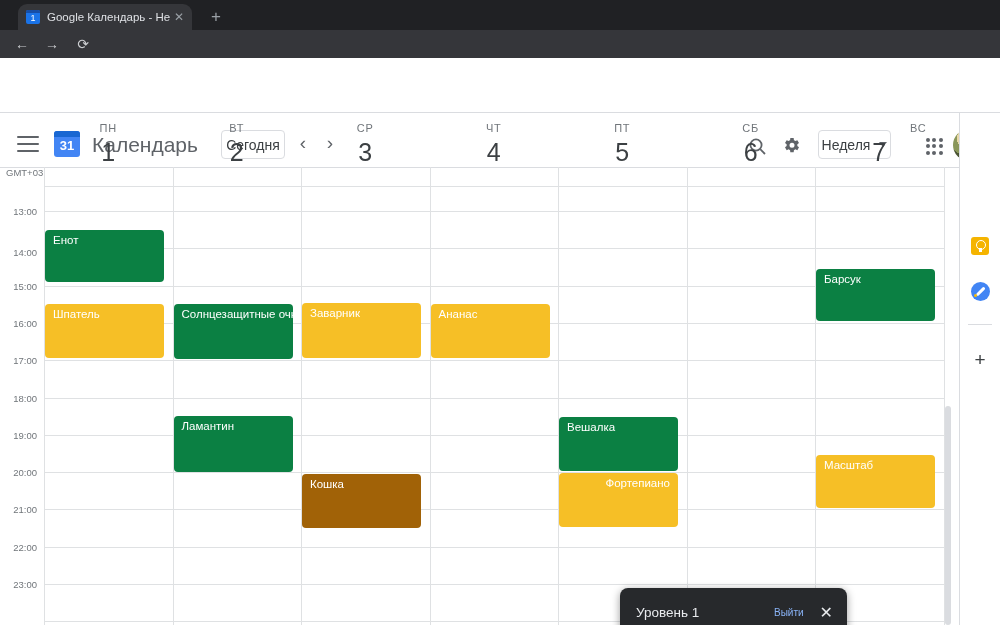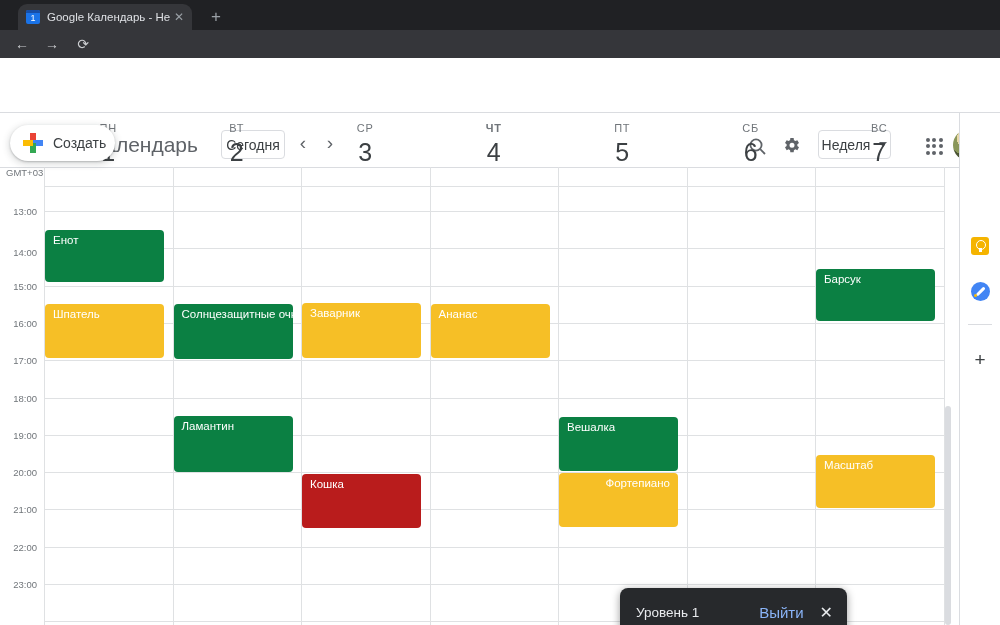--- a/index.html
+++ b/index.html
@@ -103,21 +103,21 @@
                       border-radius:2px; transform:rotate(-45deg); }
   .tasks-ic::after { content:""; position:absolute; left:3px; top:12px; width:3px; height:3px; background:#fbbc04; border-radius:50%; }
   .side-divider { position:absolute; left:8px; top:211px; width:24px; height:1px; background:#dadce0; }
   .side-plus { position:absolute; left:9px; top:236px; width:22px; height:22px; color:#3c4043; font-size:19px;
                display:flex; align-items:center; justify-content:center; }
 
   
   .toast { position:absolute; left:620px; top:588px; width:227px; height:48px; background:#27292c; border-radius:8px;
            display:flex; align-items:center; z-index:40; box-shadow:0 2px 8px rgba(0,0,0,.4); }
   .toast-msg { color:#e8eaed; font-size:13.5px; margin-left:16px; flex:1; }
-  .toast-action { color:#8ab4f8; font-size:15px; font-weight:500; margin-right:16px; }
+  .toast-action { color:#8ab4f8; font-size:10px; font-weight:500; margin-right:16px; }
   .toast-close { color:#e8eaed; font-size:16px; margin-right:14px; }
 </style>
 </head>
 <body>
 
 <div id="page">
 
   <div class="tabstrip">
     <div class="tab">
       <div class="favicon">
@@ -209,29 +209,20 @@
           <i></i>
           <i></i>
           <i></i>
           <i></i>
           <i></i>
         </div>
     </div>
     <div class="header-avatar"></div>
   </div>
 
-  <div class="create-btn">
-    <div class="gplus">
-        <i class="pt"></i>
-        <i class="pr"></i>
-        <i class="pb"></i>
-        <i class="pl"></i>
-      </div>
-    <div class="create-label">Создать</div>
-  </div>
 
   <div class="topline"></div>
   <div class="allday-line"></div>
   <div class="gmt">GMT+03</div>
   <div id="grid">
       <div class="vline" style="left: 44px;"></div>
       <div class="vline" style="left: 172.5px;"></div>
       <div class="vline" style="left: 301px;"></div>
       <div class="vline" style="left: 429.5px;"></div>
       <div class="vline" style="left: 558px;"></div>
@@ -259,21 +250,21 @@
       <div class="hline" style="top: 546.7px;"></div>
       <div class="hour-label" style="top: 541.7px;">22:00</div>
       <div class="hline" style="top: 584px;"></div>
       <div class="hour-label" style="top: 579px;">23:00</div>
       <div class="hline" style="top: 621.3px;"></div>
       <div class="event" style="left: 45px; width: 119px; top: 229.65px; height: 52.22px; background: rgb(11, 128, 67);">Енот</div>
       <div class="event" style="left: 45px; width: 119px; top: 304.25px; height: 53.339px; background: rgb(246, 191, 38);">Шпатель</div>
       <div class="event" style="left: 173.5px; width: 119px; top: 304.25px; height: 54.831px; background: rgb(11, 128, 67);">Солнцезащитные очки</div>
       <div class="event" style="left: 173.5px; width: 119px; top: 416.15px; height: 55.95px; background: rgb(11, 128, 67);">Ламантин</div>
       <div class="event" style="left: 302px; width: 119px; top: 303.131px; height: 54.458px; background: rgb(246, 191, 38);">Заварник</div>
-      <div class="event" style="left: 302px; width: 119px; top: 473.965px; height: 54.085px; background: #b91c1c;">Кошка</div>
+      <div class="event" style="left: 302px; width: 119px; top: 473.965px; height: 54.085px; background: #a16207;">Кошка</div>
       <div class="event" style="left: 430.5px; width: 119px; top: 304.25px; height: 54.085px; background: rgb(246, 191, 38);">Ананас</div>
       <div class="event" style="left: 559px; width: 119px; top: 416.896px; height: 54.085px; background: rgb(11, 128, 67);">Вешалка</div>
       <div class="event" style="left: 559px; width: 119px; top: 472.846px; height: 54.085px; background: rgb(246, 191, 38); text-align: right;">Фортепиано</div>
       <div class="event" style="left: 816px; width: 119px; top: 269.188px; height: 51.847px; background: rgb(11, 128, 67);">Барсук</div>
       <div class="event" style="left: 816px; width: 119px; top: 455.315px; height: 52.22px; background: rgb(246, 191, 38);">Масштаб</div>
     </div>
   <div class="scroll-thumb"></div>
 
   <div class="side-panel">
     <div class="side-ic" style="top:122px">
@@ -292,21 +283,21 @@
     <div class="toast-action">Выйти</div>
     <div class="toast-close">✕</div>
   </div>
 
 <div class="day-abbr" style="left: 44px; width: 128.5px;">ПН</div>
     <div class="day-num" style="left: 44px; width: 128.5px;">1</div>
     <div class="day-abbr" style="left: 172.5px; width: 128.5px;">ВТ</div>
     <div class="day-num" style="left: 172.5px; width: 128.5px;">2</div>
     <div class="day-abbr" style="left: 301px; width: 128.5px;">СР</div>
     <div class="day-num" style="left: 301px; width: 128.5px;">3</div>
-    <div class="day-abbr" style="left: 429.5px; width: 128.5px; font-weight: bold;">ЧТ</div>
+    <div class="day-abbr" style="left: 429.5px; width: 128.5px;">ЧТ</div>
     <div class="day-num" style="left: 429.5px; width: 128.5px;">4</div>
     <div class="day-abbr" style="left: 558px; width: 128.5px;">ПТ</div>
     <div class="day-num" style="left: 558px; width: 128.5px;">5</div>
     <div class="day-abbr" style="left: 686.5px; width: 128.5px;">СБ</div>
     <div class="day-num" style="left: 686.5px; width: 128.5px;">6</div>
-    <div class="day-abbr" style="left: 815px; width: 128.5px;">ВС</div>
+    <div class="day-abbr" style="left: 854px; width: 128.5px;">ВС</div>
     <div class="day-num" style="left: 815px; width: 128.5px;">7</div>
   </div>
 
 </body></html>

